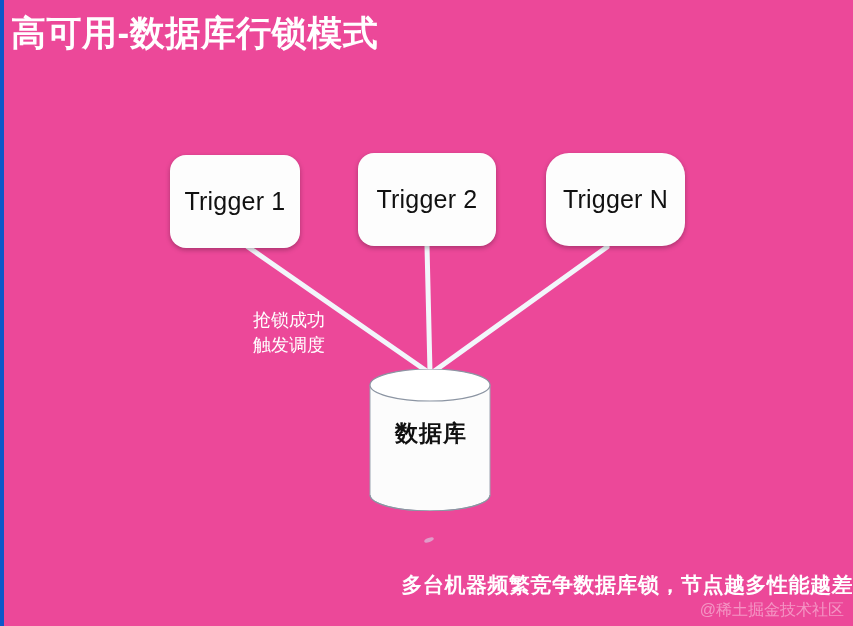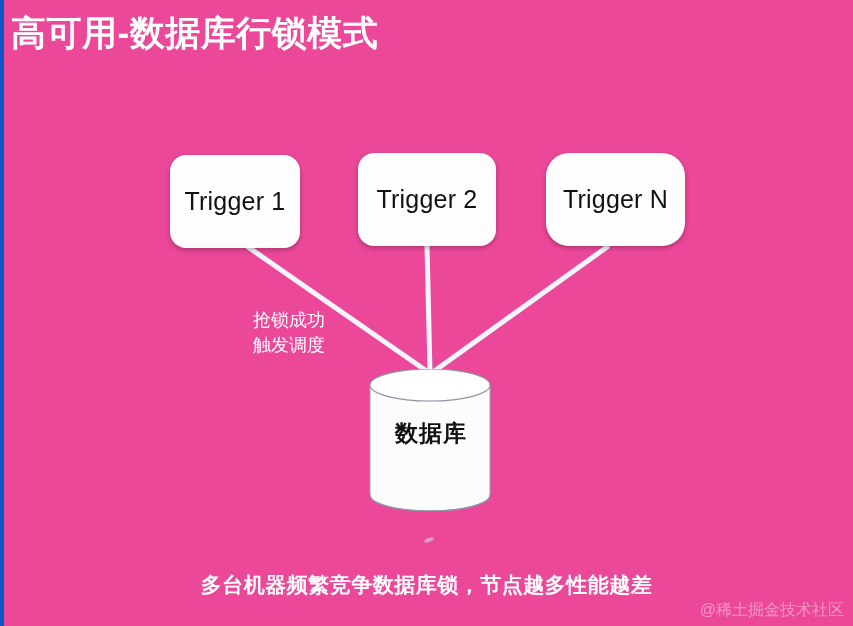--- a/index.html
+++ b/index.html
@@ -124,21 +124,21 @@
     background: rgba(215,225,240,0.55);
     border-radius: 50%;
     transform: rotate(-20deg);
   }
   
   #caption {
     position: absolute;
     left: 0;
     top: 571px;
     width: 853px;
-    text-align: center;
+    text-align: right;
     font-size: 21px;
     font-weight: bold;
     color: #ffffff;
     letter-spacing: 0.5px;
     white-space: nowrap;
   }
   
   #watermark {
     position: absolute;
     right: 9px;

